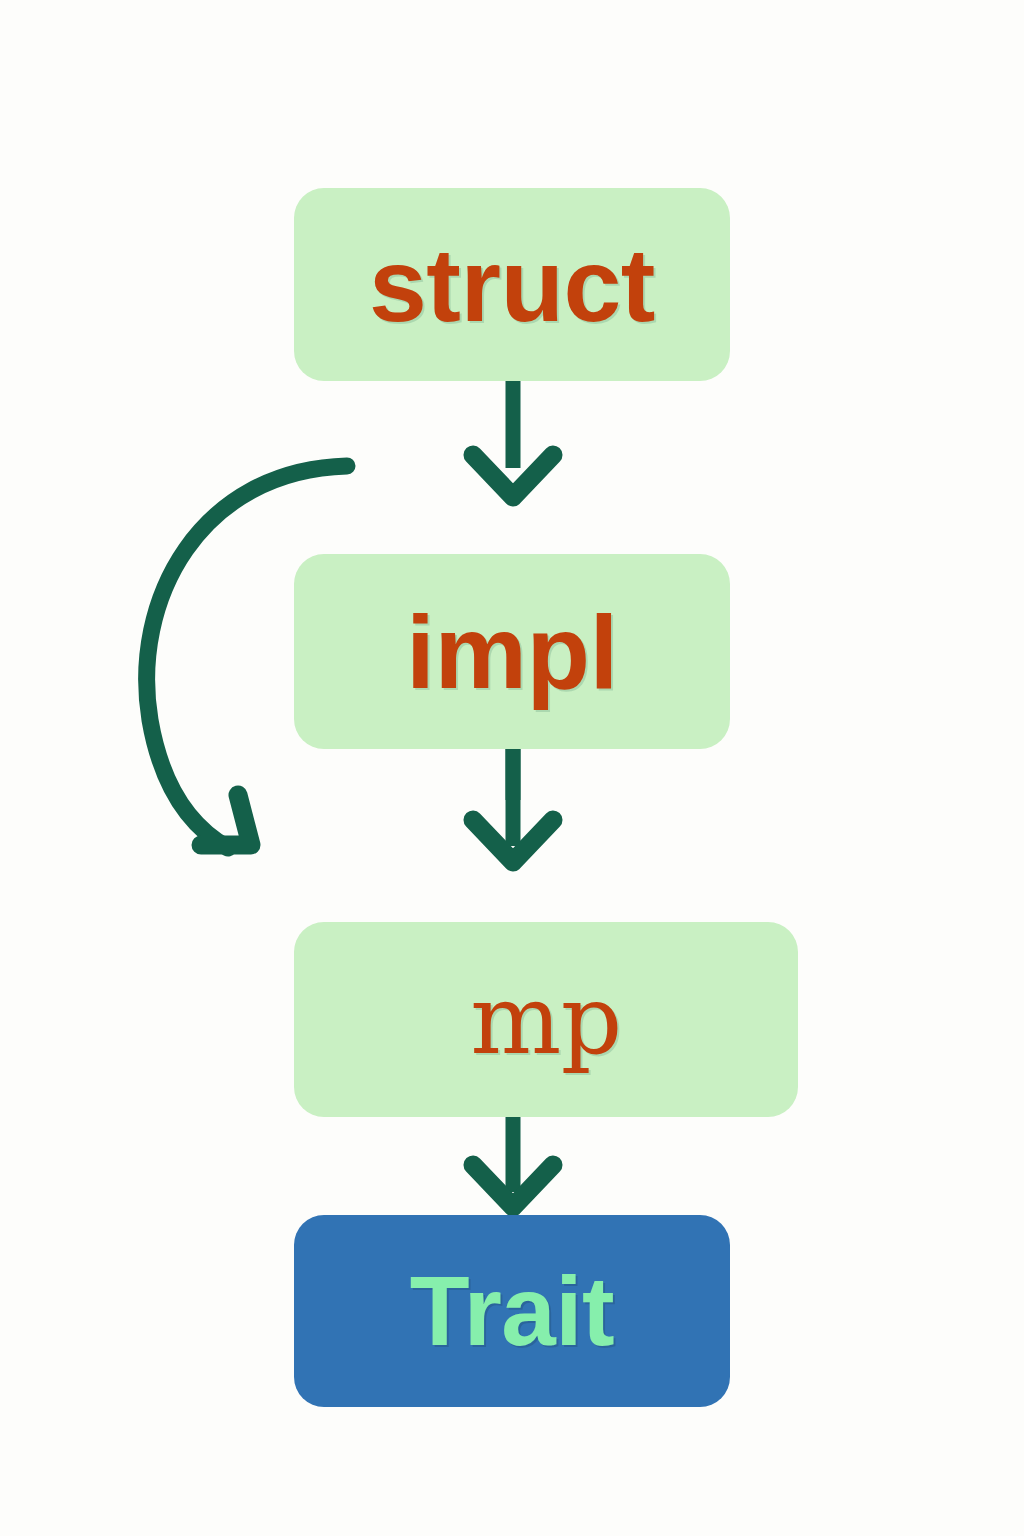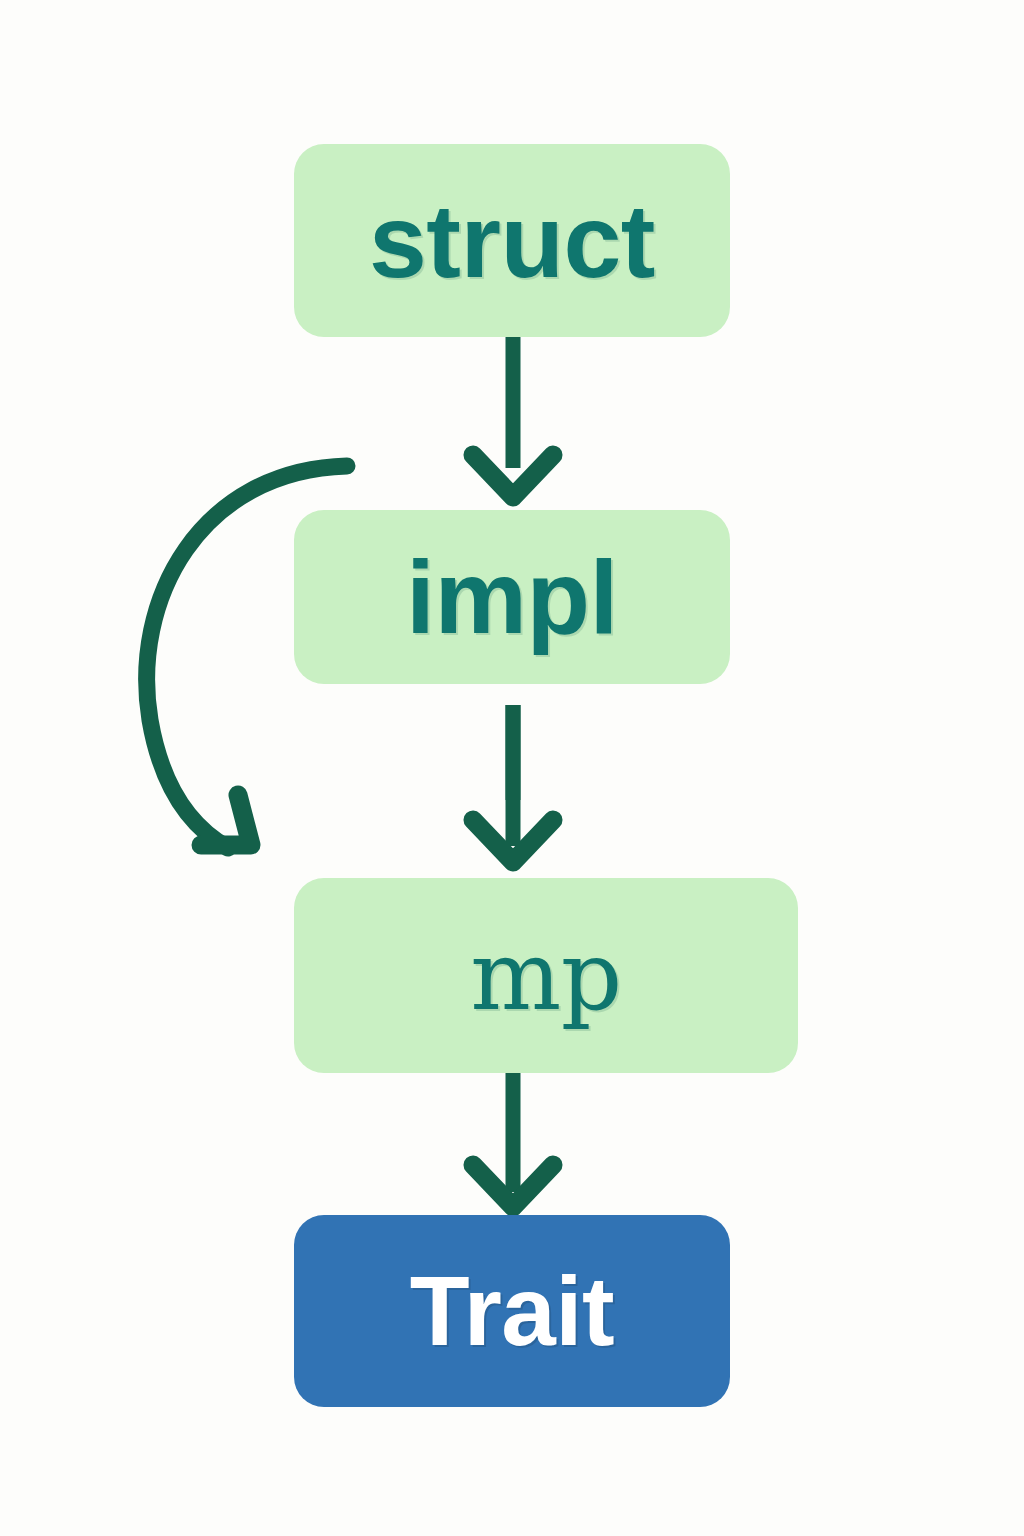--- a/index.html
+++ b/index.html
@@ -37,26 +37,27 @@
     justify-content: center;
     box-sizing: border-box;
     border-radius: 30px;
     text-align: center;
     line-height: 1;
     user-select: none;
   }
 
   .node-green {
     background: #c9f0c3;
-    color: #0f766e;
+    color: #c2410c;
+    margin-top: 44px;
   }
 
   .node-blue {
     background: #3173b4;
-    color: #ffffff;
+    color: #86efac;
   }
 
   .node-label {
     display: block;
     letter-spacing: -0.5px;
   }
 
   
   #node-struct {
     left: 294px;
@@ -68,21 +69,21 @@
     font-family: "Liberation Sans", sans-serif;
     font-size: 104px;
     font-weight: 700;
     text-shadow: 2px 2px 0 rgba(20, 96, 74, 0.16);
   }
 
   #node-impl {
     left: 294px;
     top: 510px;
     width: 436px;
-    height: 174px;
+    height: 195px;
   }
   #node-impl .node-label {
     font-family: "Liberation Sans", sans-serif;
     font-size: 104px;
     font-weight: 700;
     text-shadow: 2px 2px 0 rgba(20, 96, 74, 0.16);
   }
 
   #node-mp {
     left: 294px;

